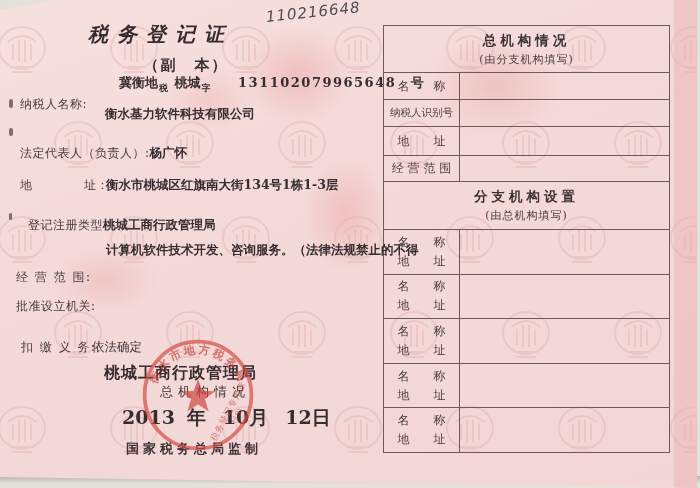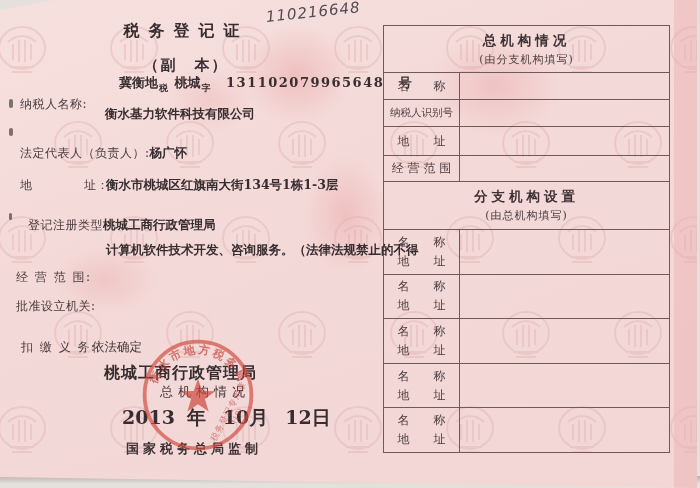--- a/index.html
+++ b/index.html
@@ -27,30 +27,30 @@
   .b3{left:405px;top:18px;width:180px;height:135px;background:radial-gradient(closest-side,rgba(233,163,163,.42),rgba(233,163,163,0) 75%);}
   .b4{left:35px;top:235px;width:140px;height:90px;background:radial-gradient(closest-side,rgba(233,163,163,.35),rgba(233,163,163,0) 75%);}
   .b5{left:150px;top:55px;width:120px;height:90px;background:radial-gradient(closest-side,rgba(233,163,163,.30),rgba(233,163,163,0) 75%);}
   .band-right{position:absolute;left:674px;top:0;width:23px;height:488px;background:rgba(236,176,176,.45);}
   .mark{position:absolute;background:#554a50;border-radius:2px;opacity:.75;}
   .m1{left:9px;top:99px;width:4px;height:9px;}
   .m2{left:9px;top:128px;width:4px;height:8px;}
   .m3{left:9px;top:213px;width:3px;height:7px;}
 
   .abs{position:absolute;}
-  .title{left:88px;top:21px;width:196px;text-align:center;font-size:16px;font-weight:bold;
-         letter-spacing:9px;color:#362c2f;}
+  .title{left:88px;top:21px;width:196px;text-align:left;font-size:20px;font-weight:bold;
+         letter-spacing:9px;color:#362c2f;font-style:italic;}
   .handwritten{left:266px;top:8px;font-family:"DejaVu Sans","Liberation Sans",sans-serif;
          font-style:italic;font-size:15px;letter-spacing:1px;color:#514b52;
          transform:rotate(-6deg);transform-origin:left center;}
   .subtitle{left:88px;top:56px;width:196px;text-align:center;font-size:15px;font-weight:bold;
          letter-spacing:2px;color:#3a2f32;}
   .serial{left:119px;top:74px;font-size:13px;font-weight:600;color:#382e31;white-space:nowrap;}
   .serial .sub{font-size:9px;position:relative;top:4px;margin:0 2px 0 1px;}
-  .serial .num{margin-left:9px;letter-spacing:1.5px;}
+  .serial .num{margin-left:21px;letter-spacing:1.5px;}
   .serial .suffix{margin-left:10px;}
 
   .lbl{font-size:12px;color:#4a3c40;letter-spacing:.5px;white-space:nowrap;}
   .val{font-size:12.5px;font-weight:bold;color:#372d30;white-space:nowrap;}
 
   .f-name-l{left:20px;top:96px;}
   .f-name-v{left:105px;top:106px;}
   .f-rep{left:20px;top:142px;}
   .f-addr-a{left:20px;top:177px;}
   .f-addr-b{left:84px;top:177px;}

